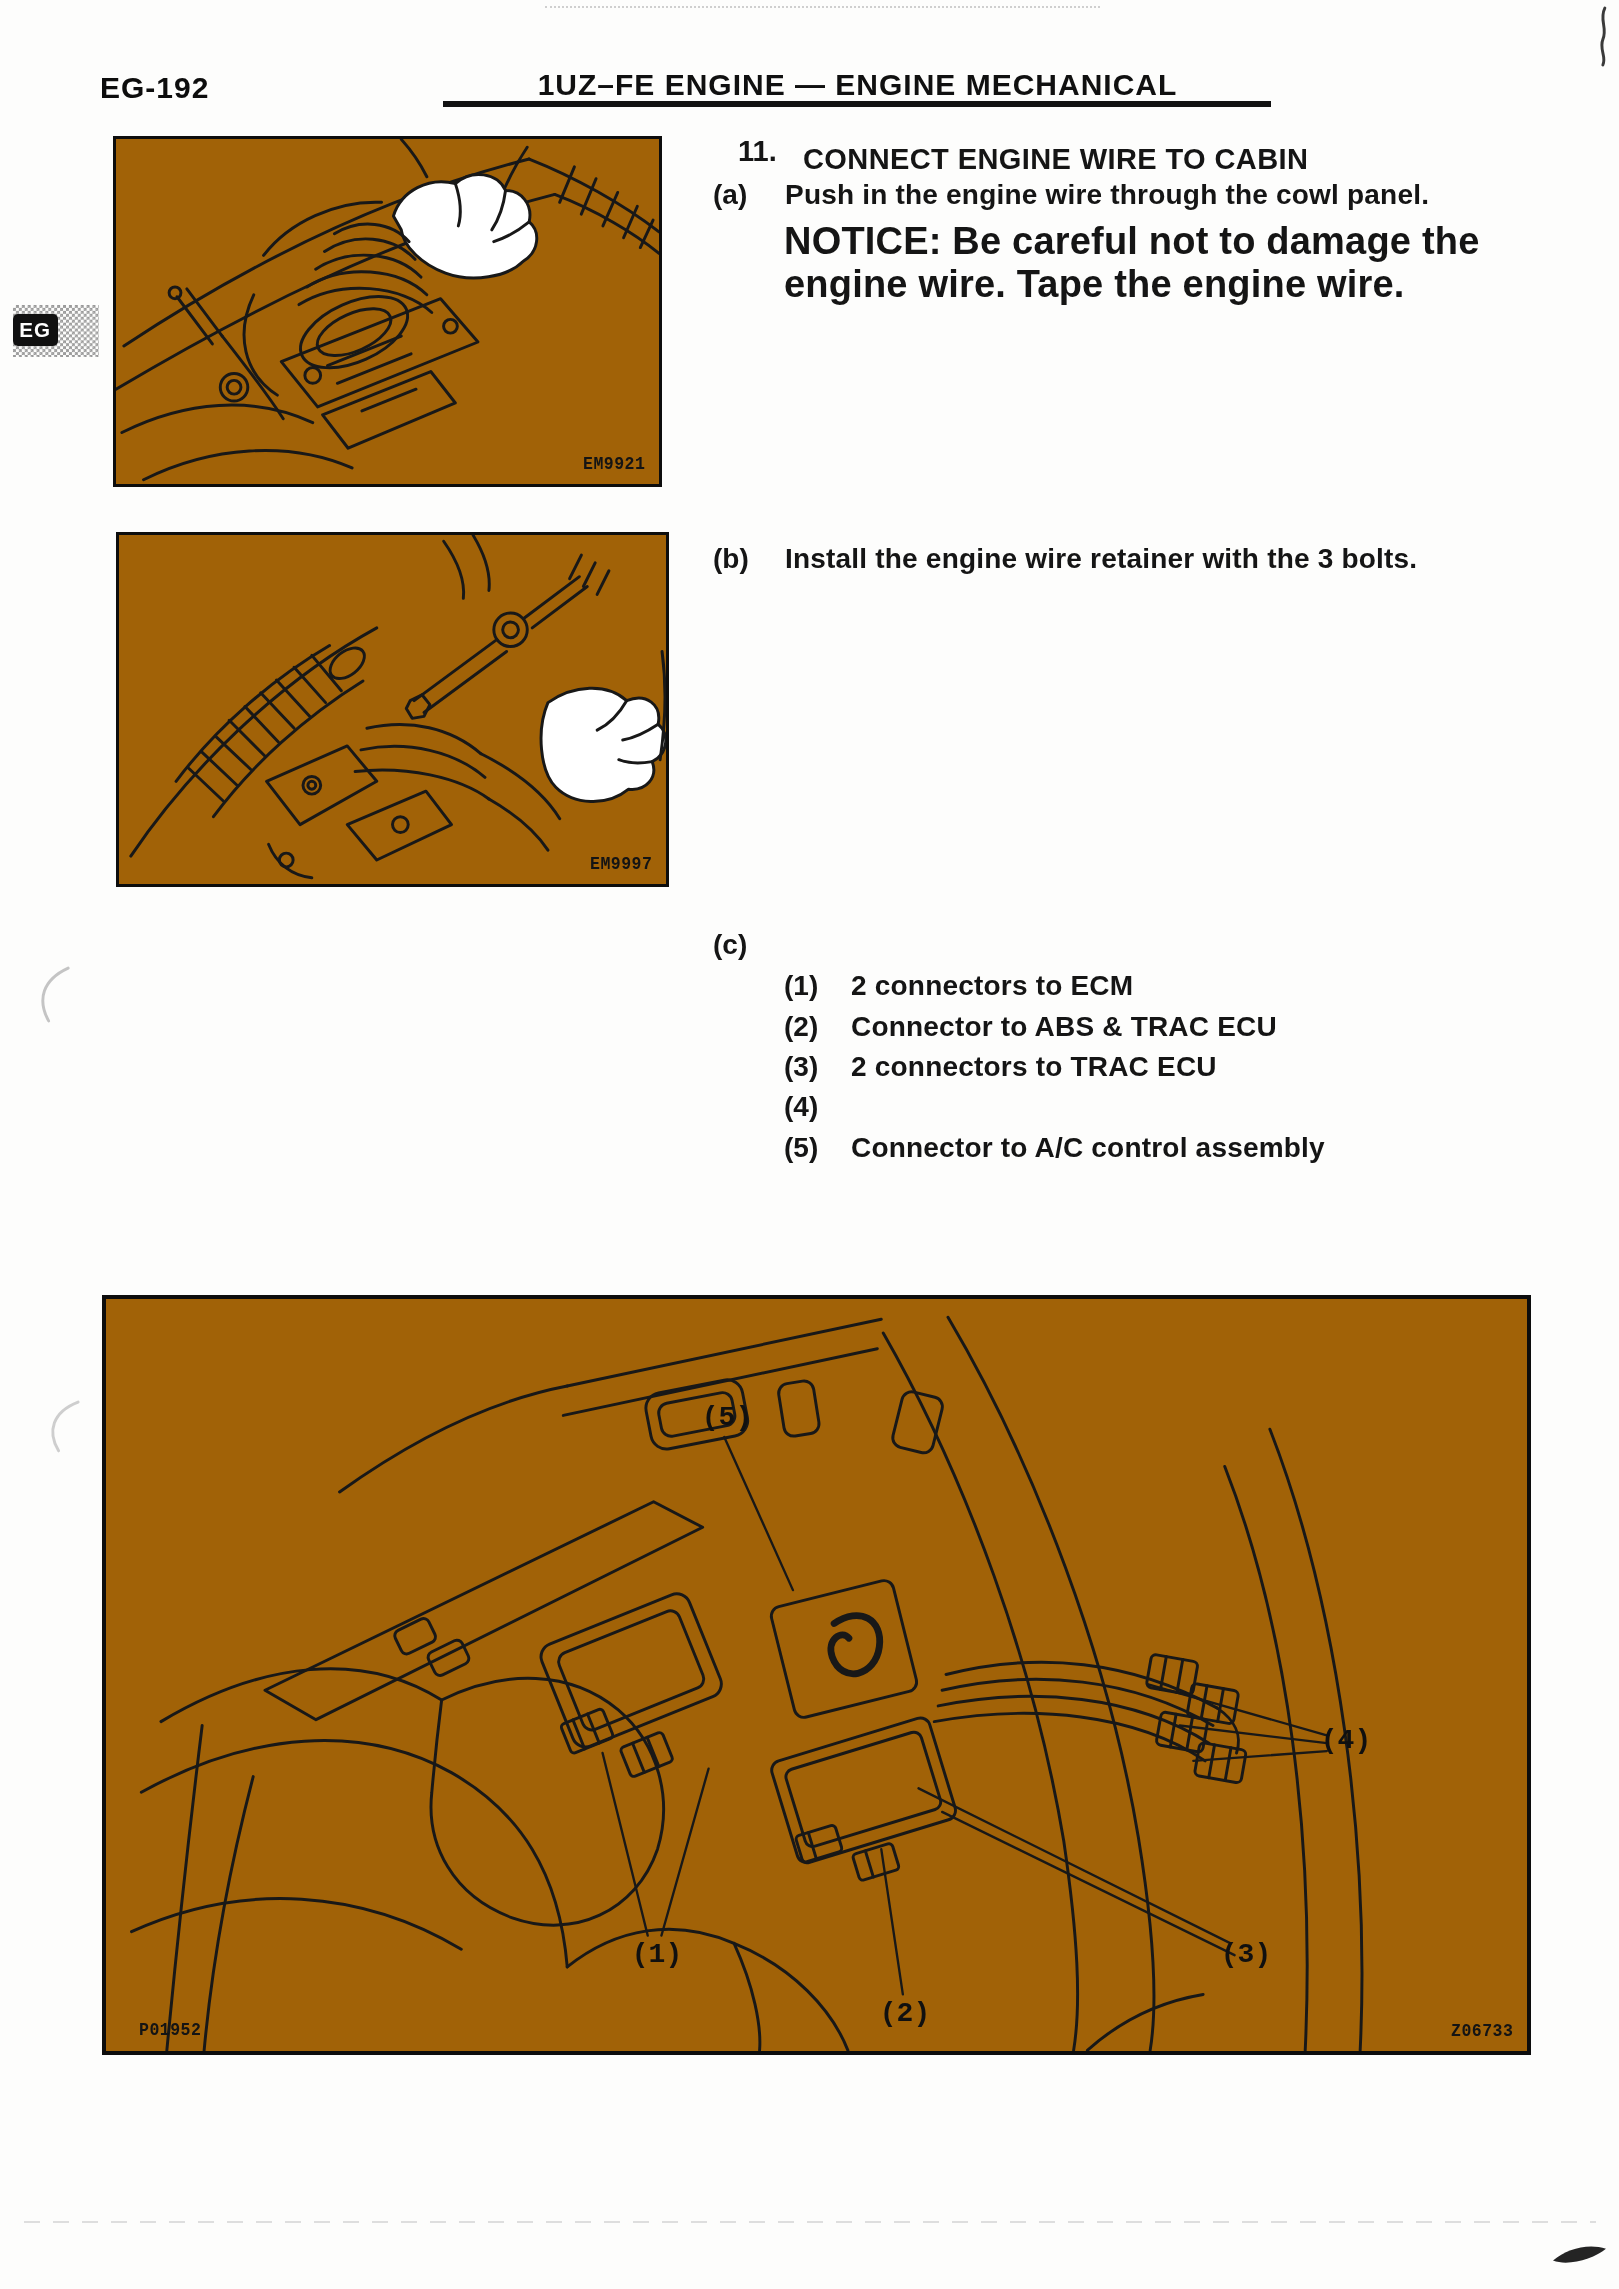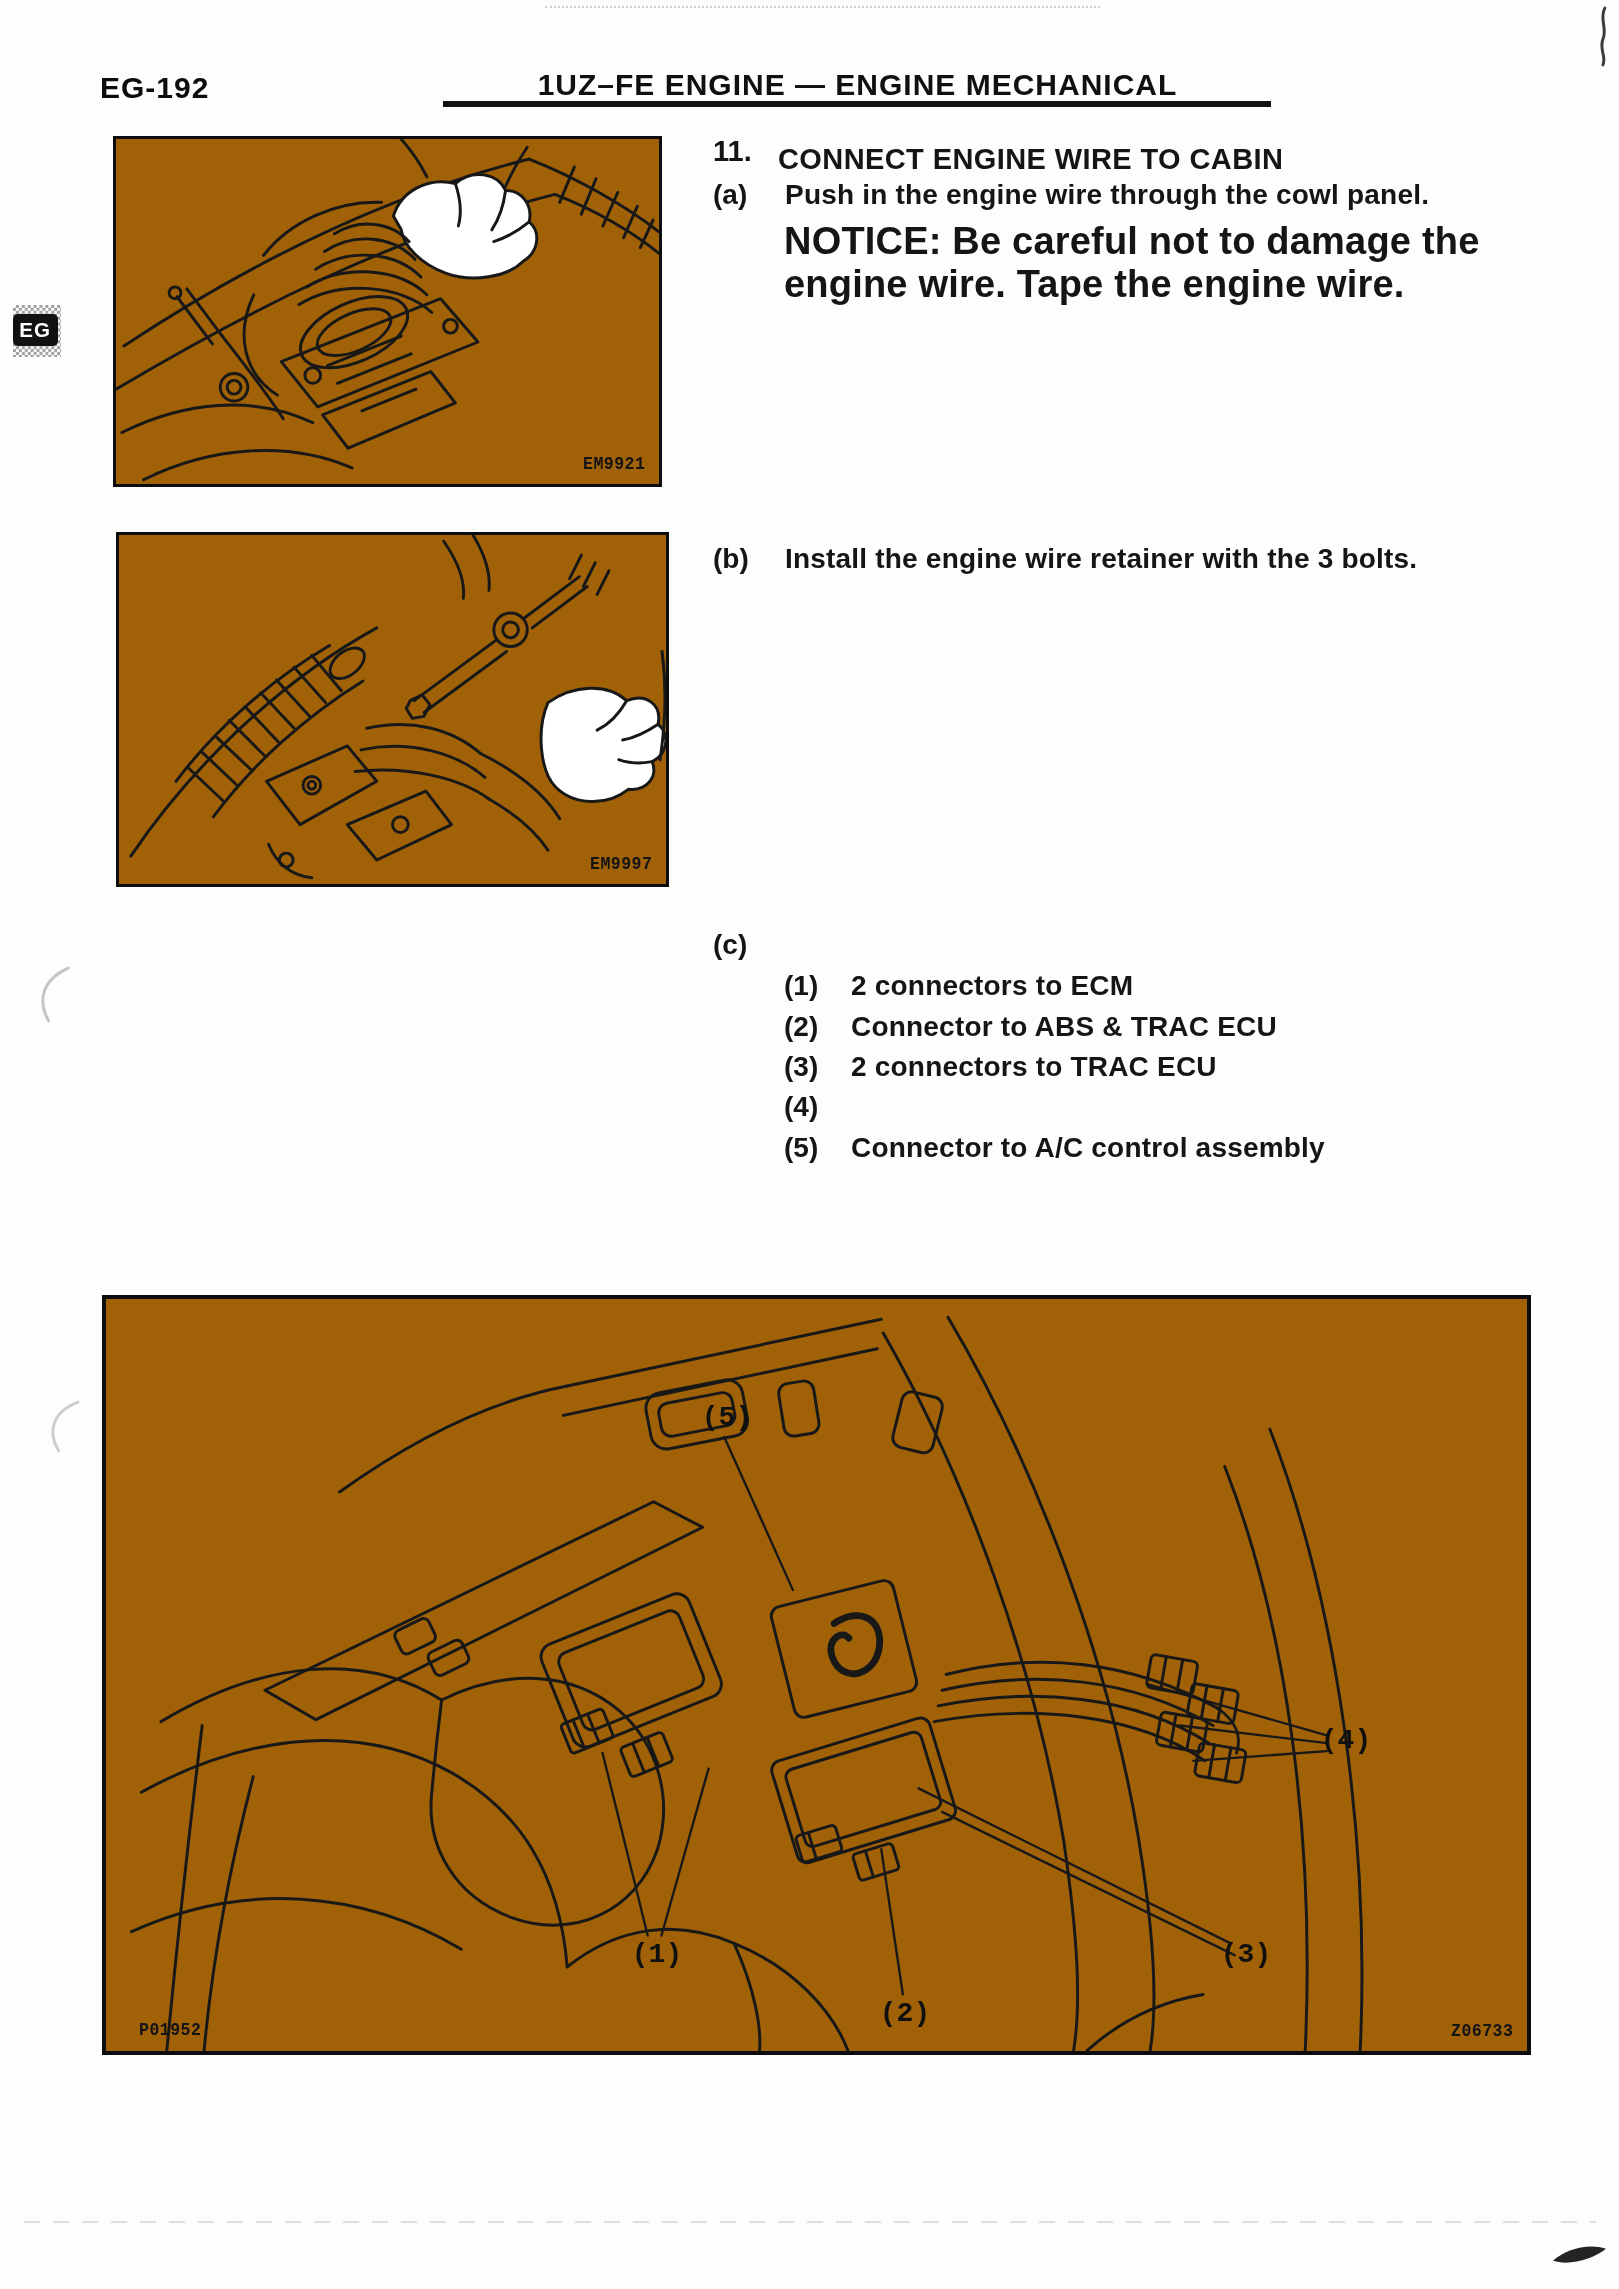--- a/index.html
+++ b/index.html
@@ -22,21 +22,21 @@
   }
   .header-rule{
     position:absolute;left:443px;top:101px;width:828px;height:5.9px;background:#121212;
   }
   
   .eg-tab{
     position:absolute;left:12.7px;top:305px;width:48px;height:52px;
     background-image:
       linear-gradient(45deg,#9a9a9a 25%,transparent 25%,transparent 75%,#9a9a9a 75%),
       linear-gradient(45deg,#9a9a9a 25%,transparent 25%,transparent 75%,#9a9a9a 75%);
-    background-size:5.9px 5.9px;background-position:0 0,2.9px 2.9px;
+    background-size:5.9px 5.9px;background-position:0 0,2.9px 2.9px;padding-left:38px;
   }
   .eg-tab-box{
     position:absolute;left:0px;top:8.8px;width:45px;height:32px;
     background:#111;border-radius:4.9px;
     display:flex;align-items:center;justify-content:center;
     color:#fff;font-size:20.6px;font-weight:800;letter-spacing:1px;
   }
   
   .fig{position:absolute;box-sizing:border-box;border:3.9px solid #0d0d0d;background:#a16207;font-family:Liberation Mono, monospace;}
   .fig-a{left:113px;top:136px;width:549px;height:351px;}
@@ -142,21 +142,21 @@
       <path class="ln" d="M108,200 C130,228 152,256 170,284"></path>
       <circle class="ln" cx="120" cy="252" r="14"></circle>
         <circle class="ln" cx="120" cy="252" r="7"></circle>
 
       <path class="ln" d="M6,298 C70,266 140,260 200,288"></path>
       <path class="ln" d="M28,346 C96,312 176,306 240,334"></path>
     </svg>
     <div class="fig-code code-br">EM9921</div>
   </div>
 
-  <div class="trow" style="left:713px;top:135px;justify-content:center;">
+  <div class="trow" style="left:738px;top:135px;justify-content:center;">
     <div class="tnum">11.</div>
     <div class="ttitle">CONNECT ENGINE WIRE TO CABIN</div>
   </div>
   <div class="trow" style="left:713px;top:179px;">
     <div class="tlabel">(a)</div>
     <div class="tbody">Push in the engine wire through the cowl panel.</div>
   </div>
   <div class="notice">NOTICE: Be careful not to damage the engine wire. Tape the engine wire.</div>
 
   <div class="fig fig-b">

